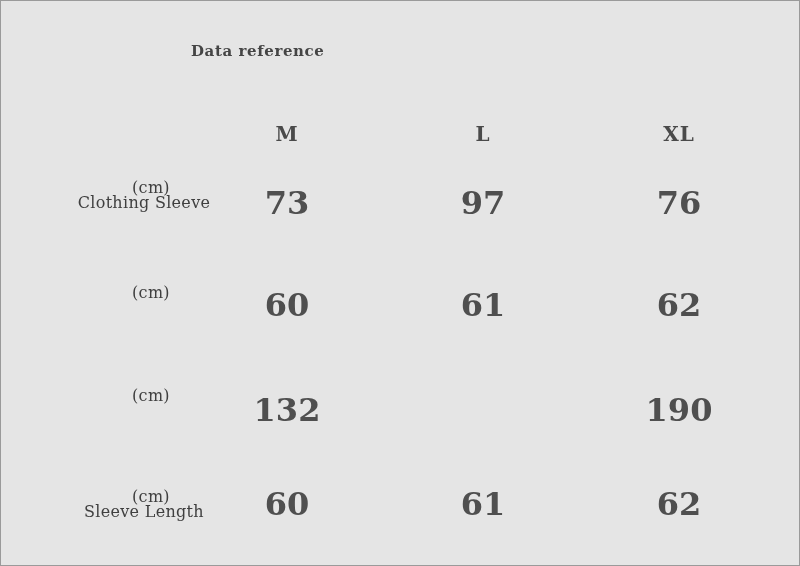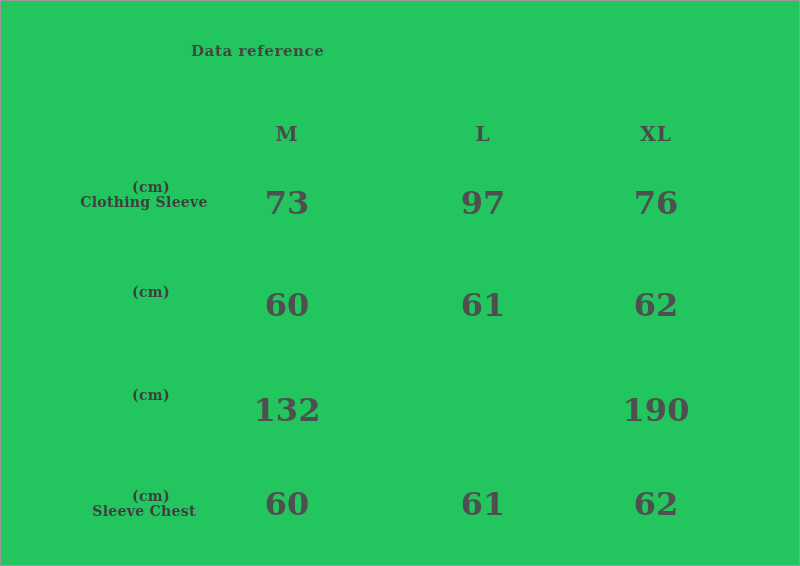--- a/index.html
+++ b/index.html
@@ -5,21 +5,21 @@
   html, body {
     margin: 0;
     padding: 0;
     background: #ffffff;
   }
   .page {
     position: relative;
     width: 800px;
     height: 566px;
     box-sizing: border-box;
-    background: #22c55e;
+    background: #e5e5e5;
     border: 1px solid #9a9a9a;
     overflow: hidden;
     font-family: "DejaVu Serif", "Liberation Serif", serif;
     color: #4a4a4a;
   }
   .title {
     position: absolute;
     left: 190px;
     top: 41px;
     font-size: 15px;
@@ -38,32 +38,32 @@
     top: 121px;
     font-size: 20px;
     letter-spacing: 1px;
     color: #4a4a4a;
   }
   .val {
     font-size: 32px;
     color: #4f4f4f;
   }
   .lblblock {
-    font-size: 14px;
+    font-size: 16px;
     line-height: 15px;
     letter-spacing: 0.3px;
     color: #3f3f3f;
-    font-weight: bold;
+    font-weight: normal;
   }
   .unit { padding-left: 14px; }
   
   .c0 { left: 63px; }
   .c1 { left: 206px; }
   .c2 { left: 402px; }
-  .c3 { left: 575px; }
+  .c3 { left: 598px; }
   
   .v0 { top: 183px; }
   .v1 { top: 285px; }
   .v2 { top: 390px; }
   .v3 { top: 484px; }
   
   .l0 { top: 179px; }
   .l1 { top: 284px; }
   .l2 { top: 387px; }
   .l3 { top: 488px; }
@@ -95,19 +95,19 @@
   <div class="cell val c3 v1">62</div>
 
   <div class="cell lblblock c0 l2">
     <div class="unit">(cm)</div>
   </div>
   <div class="cell val c1 v2">132</div>
   <div class="cell val c3 v2">190</div>
 
   <div class="cell lblblock c0 l3">
     <div class="unit">(cm)</div>
-    <div>Sleeve Chest</div>
+    <div>Sleeve Length</div>
   </div>
   <div class="cell val c1 v3">60</div>
   <div class="cell val c2 v3">61</div>
   <div class="cell val c3 v3">62</div>
 
 </div>
 
 </body></html>

